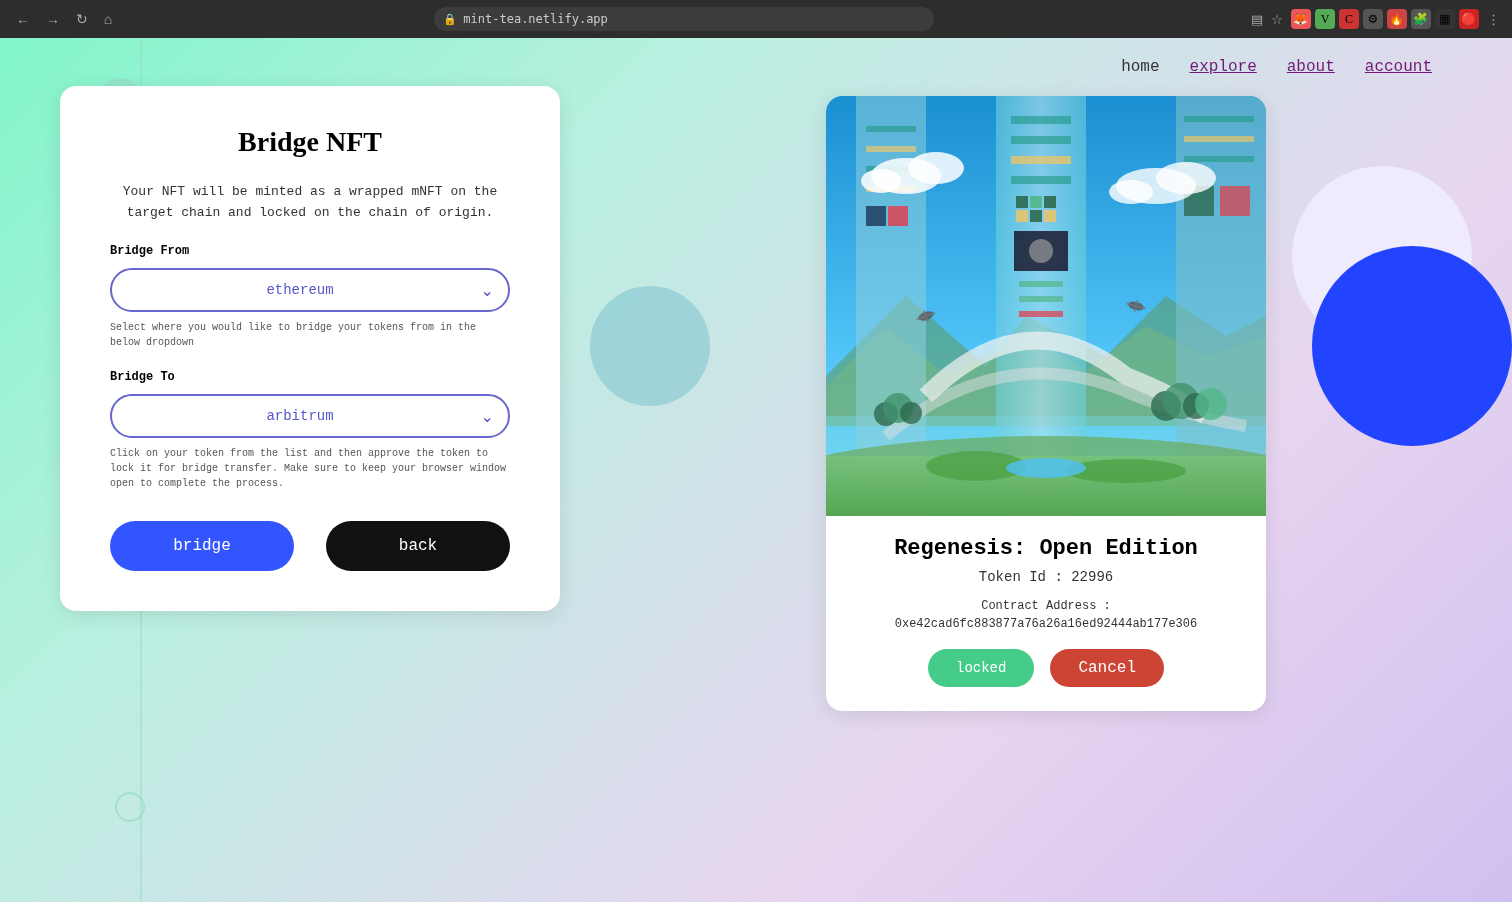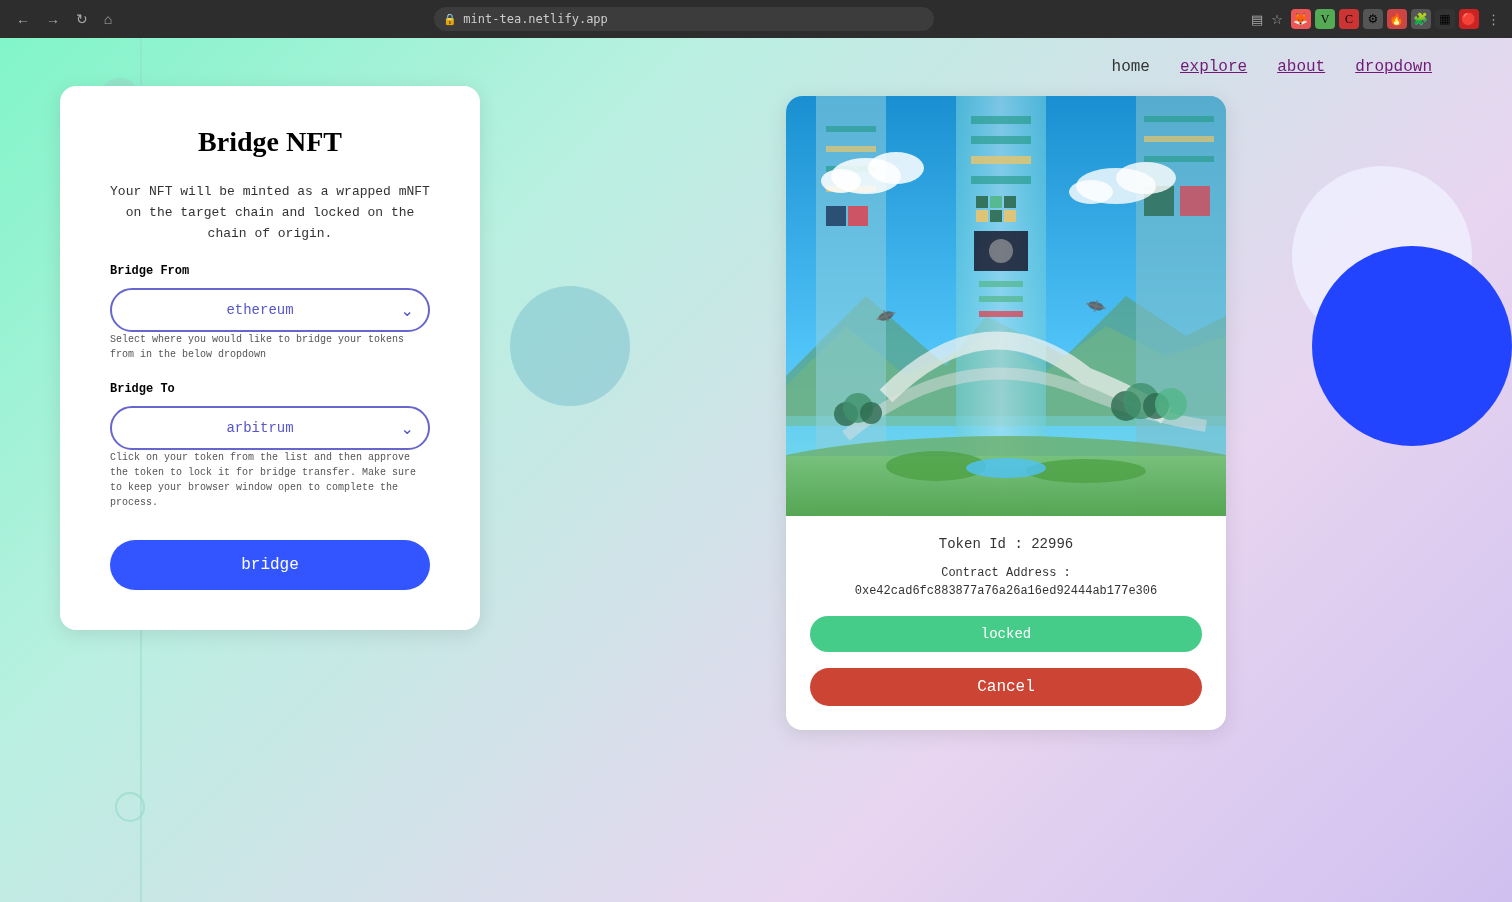--- a/index.html
+++ b/index.html
@@ -103,21 +103,21 @@
       gap: 80px;
       align-items: flex-start;
       position: relative;
     }
 
     
     .bridge-card {
       background: white;
       border-radius: 16px;
       padding: 40px 50px;
-      width: 420px;
+      width: 500px;
       min-width: 380px;
       box-shadow: 0 4px 20px rgba(0,0,0,0.1);
       position: relative;
       z-index: 2;
     }
     .bridge-card h1 {
       font-size: 28px;
       font-weight: bold;
       text-align: center;
       margin-bottom: 24px;
@@ -136,20 +136,21 @@
     .form-section { margin-top: 20px; }
     .form-label {
       font-size: 12px;
       font-weight: bold;
       margin-bottom: 10px;
       display: block;
       font-family: 'Courier New', monospace;
     }
     .form-select-wrapper {
       position: relative;
+      margin-bottom: 8px;
     }
     .form-select {
       width: 100%;
       padding: 12px 40px 12px 20px;
       border: 2px solid #6666cc;
       border-radius: 30px;
       font-size: 14px;
       color: #5555cc;
       background: white;
       appearance: none;
@@ -330,21 +331,20 @@
       text-align: center;
       color: #333;
       margin-bottom: 16px;
       font-family: 'Courier New', monospace;
       line-height: 1.5;
     }
     .nft-actions {
       display: flex;
       justify-content: center;
       gap: 16px;
-      flex-direction: column;
     }
     .btn-locked {
       padding: 10px 28px;
       background: #44cc88;
       color: white;
       border: none;
       border-radius: 20px;
       font-size: 14px;
       cursor: pointer;
       font-family: 'Courier New', monospace;
@@ -395,21 +395,21 @@
     <div class="page-deco-line"></div>
     <div class="page-deco-circle1"></div>
     <div class="page-deco-circle2"></div>
     <div class="page-deco-circle3"></div>
   </div>
 
   <nav class="nav-bar">
     <a class="nav-link active">home</a>
     <a class="nav-link">explore</a>
     <a class="nav-link">about</a>
-    <a class="nav-link">dropdown</a>
+    <a class="nav-link">account</a>
   </nav>
 
   <div class="main-layout">
 
     <div class="bridge-card">
       <h1>Bridge NFT</h1>
       <div class="bridge-description">
         <p>Your NFT will be minted as a wrapped mNFT on the target chain and locked on the chain of origin.</p>
       </div>
 
@@ -438,20 +438,21 @@
             <option value="optimism">optimism</option>
             <option value="binance">binance</option>
           </select>
           <span class="select-chevron">⌄</span>
         </div>
         <p class="form-hint">Click on your token from the list and then approve the token to lock it for bridge transfer. Make sure to keep your browser window open to complete the process.</p>
       </div>
 
       <div class="btn-row">
         <button class="btn-bridge">bridge</button>
+        <button class="btn-back">back</button>
       </div>
     </div>
 
     <div class="nft-section">
 
       <div class="deco-circle-teal"></div>
       <div class="deco-circle-light"></div>
       <div class="deco-circle-blue"></div>
 
       <div class="nft-card">
@@ -550,20 +551,21 @@
             <circle cx="355" cy="305" r="18" fill="#40916c" opacity="0.8"></circle>
             <circle cx="370" cy="310" r="13" fill="#2d6a4f" opacity="0.8"></circle>
             <circle cx="385" cy="308" r="16" fill="#52b788" opacity="0.8"></circle>
 
             <circle cx="60" cy="318" r="12" fill="#2d6a4f" opacity="0.8"></circle>
             <circle cx="72" cy="312" r="15" fill="#40916c" opacity="0.8"></circle>
             <circle cx="85" cy="317" r="11" fill="#2d6a4f" opacity="0.8"></circle>
           </svg>
         </div>
         <div class="nft-info">
+          <h2 class="nft-title">Regenesis: Open Edition</h2>
           <p class="nft-token-id">Token Id : 22996</p>
           <div class="nft-contract">
             <span>Contract Address :</span><br>
             <span>0xe42cad6fc883877a76a26a16ed92444ab177e306</span>
           </div>
           <div class="nft-actions">
             <button class="btn-locked">locked</button>
             <button class="btn-cancel">Cancel</button>
           </div>
         </div>

